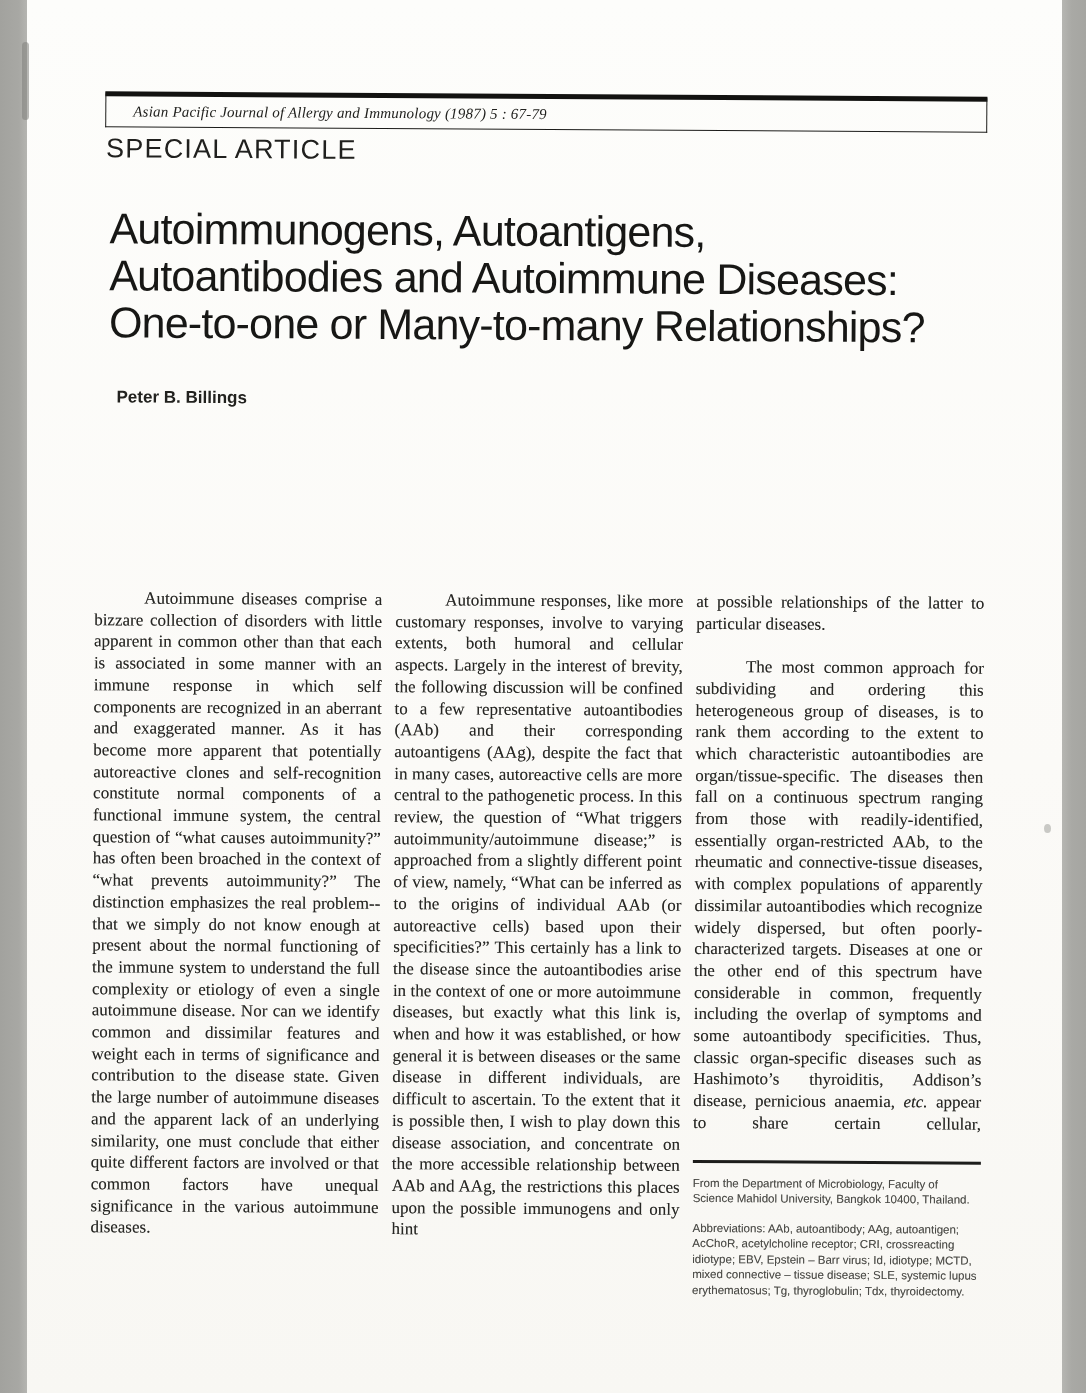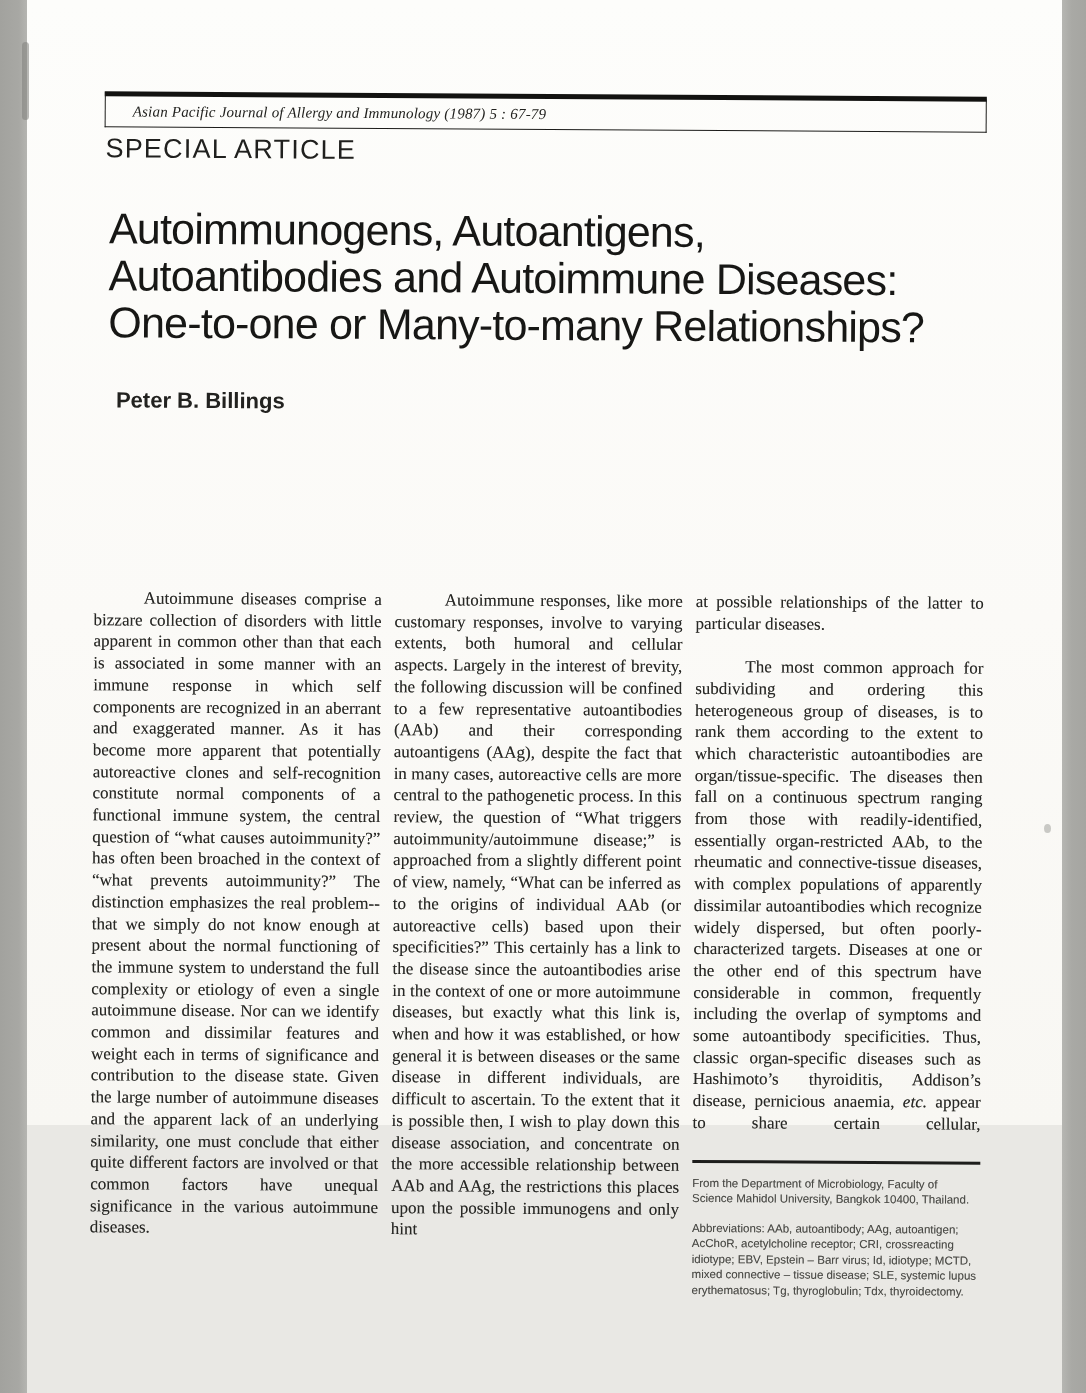--- a/index.html
+++ b/index.html
@@ -4,21 +4,21 @@
 <style>
   html, body {
     margin: 0; padding: 0;
     width: 1086px; height: 1393px;
     overflow: hidden;
     background: #e9e8e4;
     font-family: "Liberation Serif", serif;
   }
   #stage {
     position: relative;
-    width: 1086px; height: 1125px;
+    width: 1086px; height: 1393px;
     background: linear-gradient(180deg, #fdfdfb 0%, #fbfaf7 55%, #f8f7f3 100%);
   }
   
   .edge-left {
     position: absolute; left: 0; top: 0; width: 27px; height: 1393px;
     background: linear-gradient(90deg, #a2a29e 0%, #a8a8a4 70%, #b5b5b1 100%);
   }
   .edge-right {
     position: absolute; right: 0; top: 0; width: 24px; height: 1393px;
     background: linear-gradient(90deg, #b6b6b2 0%, #a9a9a5 40%, #a5a5a1 100%);
@@ -66,21 +66,21 @@
     font-family: "Liberation Sans", sans-serif;
     font-size: 43px;
     line-height: 47px;
     letter-spacing: -0.8px;
     color: #171715;
   }
   .author-line {
     position: absolute; left: 105px; top: 390px;
     font-family: "Liberation Sans", sans-serif;
     font-weight: bold;
-    font-size: 22px;
+    font-size: 17px;
     color: #22221f;
     padding-left: 11px;
   }
   .columns {
     position: absolute; left: 95px; top: 590px; width: 890px;
     display: flex; gap: 13px;
   }
   .col { flex: 1 1 0; min-width: 0; }
   .body-par {
     margin: 0;

